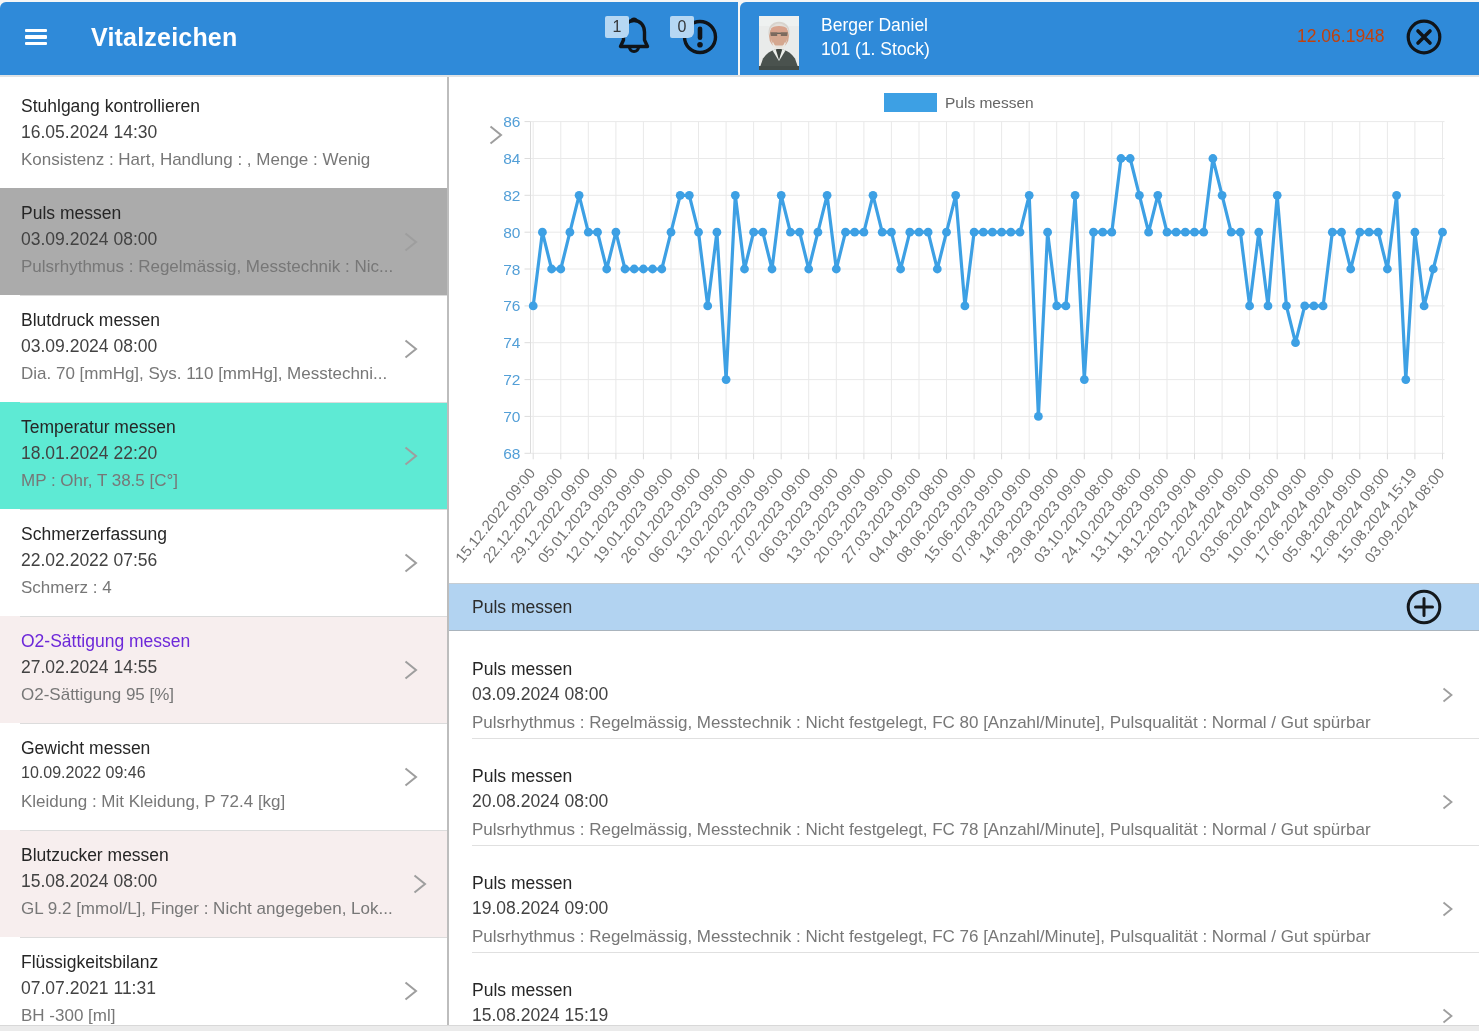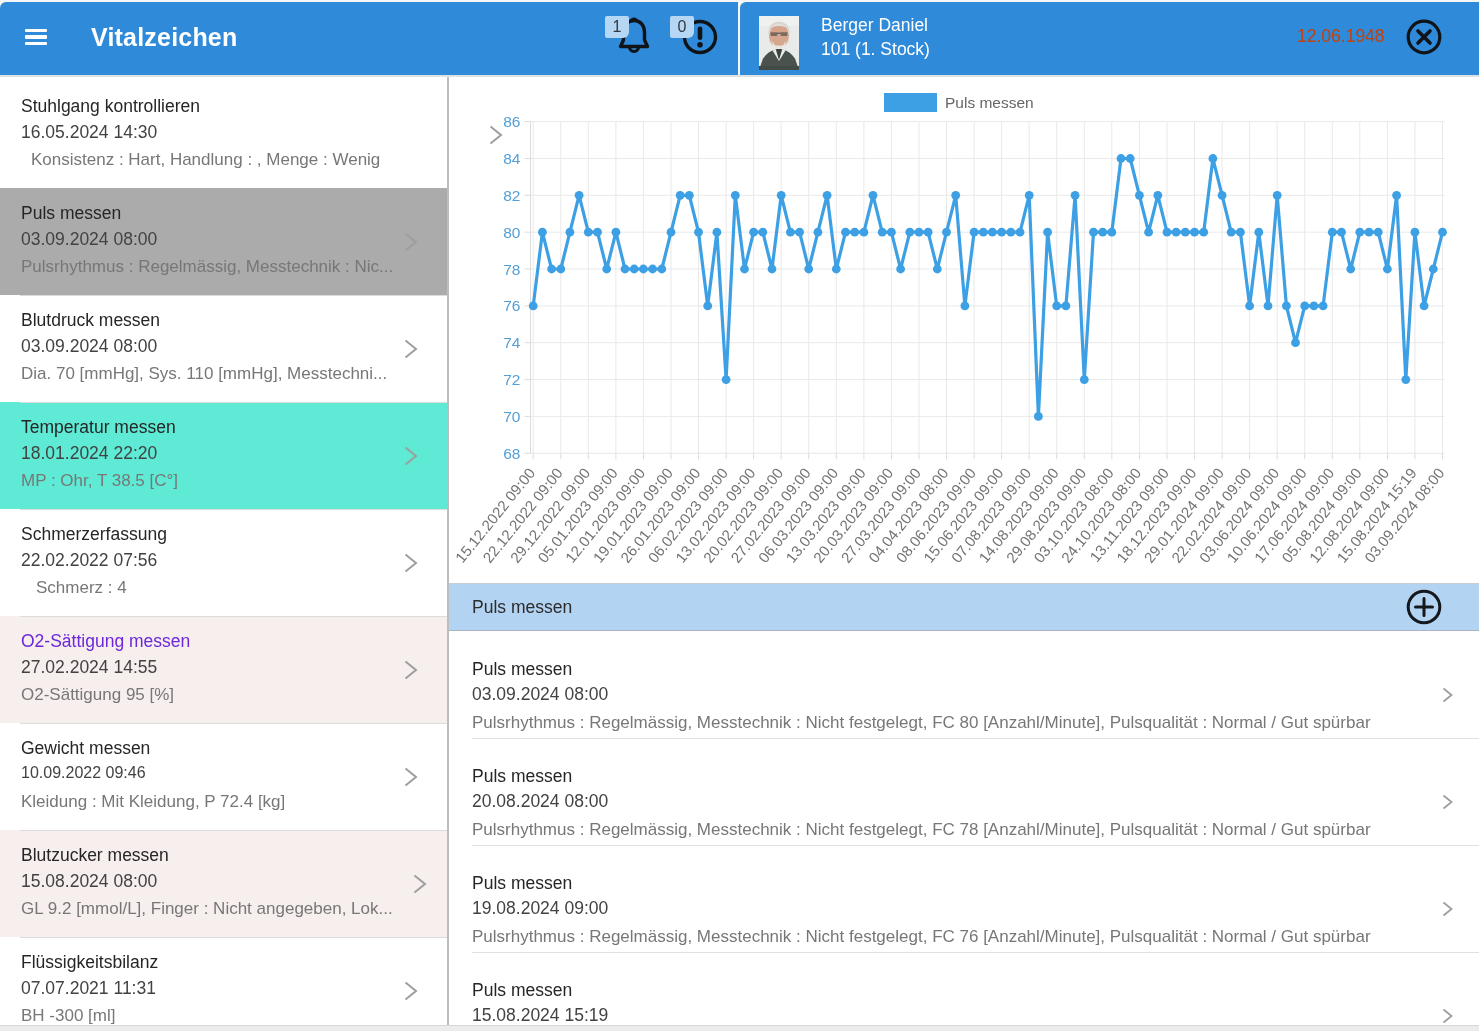--- a/index.html
+++ b/index.html
@@ -52,21 +52,21 @@
 <div class="abs" style="left:821px;top:39px;font-size:17.5px;color:#fff;">101 (1. Stock)</div>
 <div class="abs" style="left:1263px;top:26px;font-size:17.5px;color:#c2410c;margin-left:34px;">12.06.1948</div>
 <svg width="38" height="38" viewBox="0 0 38 38" style="position:absolute;left:1405px;top:18px">
 <circle cx="19" cy="19" r="15.8" fill="none" stroke="#101418" stroke-width="3.2"></circle>
 <path d="M13 13 L25 25 M25 13 L13 25" stroke="#101418" stroke-width="3.6" stroke-linecap="round"></path>
 </svg>
 
 <div style="position:absolute;left:0;top:81px;width:532px;height:107px;background:#ffffff">
     <div style="position:absolute;left:21px;top:15px;font-size:17.5px;color:#262626;">Stuhlgang kontrollieren</div>
     <div style="position:absolute;left:21px;top:41px;font-size:17.5px;color:#424242;">16.05.2024 14:30</div>
-    <div style="position:absolute;left:21px;top:69px;font-size:17px;color:#777;margin-left:10px;">Konsistenz : Hart, Handlung : , Menge : Wenig</div>
+    <div style="position:absolute;left:21px;top:69px;font-size:17px;color:#777;">Konsistenz : Hart, Handlung : , Menge : Wenig</div>
     <svg width="14" height="20" viewBox="0 0 14 20" style="position:absolute;right:29px;top:44px">
       <polyline points="1.5,1.5 12,10 1.5,18.5" fill="none" stroke="#9e9e9e" stroke-width="2"></polyline>
     </svg>
   </div>
 <div style="position:absolute;left:0;top:188px;width:447px;height:107px;background:#ababab">
     <div style="position:absolute;left:21px;top:15px;font-size:17.5px;color:#262626;">Puls messen</div>
     <div style="position:absolute;left:21px;top:41px;font-size:17.5px;color:#424242;">03.09.2024 08:00</div>
     <div style="position:absolute;left:21px;top:69px;font-size:17px;color:#777;">Pulsrhythmus : Regelmässig, Messtechnik : Nic...</div>
     <svg width="14" height="20" viewBox="0 0 14 20" style="position:absolute;right:29px;top:44px">
       <polyline points="1.5,1.5 12,10 1.5,18.5" fill="none" stroke="#9e9e9e" stroke-width="2"></polyline>
@@ -87,21 +87,21 @@
     <div style="position:absolute;left:21px;top:41px;font-size:17.5px;color:#424242;">18.01.2024 22:20</div>
     <div style="position:absolute;left:21px;top:69px;font-size:17px;color:#777;">MP : Ohr, T 38.5 [C°]</div>
     <svg width="14" height="20" viewBox="0 0 14 20" style="position:absolute;right:29px;top:44px">
       <polyline points="1.5,1.5 12,10 1.5,18.5" fill="none" stroke="#9e9e9e" stroke-width="2"></polyline>
     </svg>
   </div>
 <div style="position:absolute;left:0;top:509px;width:447px;height:107px;background:#ffffff">
     <div style="position:absolute;left:20px;right:0;top:0;height:1px;background:#dcdcdc"></div>
     <div style="position:absolute;left:21px;top:15px;font-size:17.5px;color:#262626;">Schmerzerfassung</div>
     <div style="position:absolute;left:21px;top:41px;font-size:17.5px;color:#424242;">22.02.2022 07:56</div>
-    <div style="position:absolute;left:36px;top:69px;font-size:17px;color:#777;">Schmerz : 4</div>
+    <div style="position:absolute;left:21px;top:69px;font-size:17px;color:#777;">Schmerz : 4</div>
     <svg width="14" height="20" viewBox="0 0 14 20" style="position:absolute;right:29px;top:44px">
       <polyline points="1.5,1.5 12,10 1.5,18.5" fill="none" stroke="#9e9e9e" stroke-width="2"></polyline>
     </svg>
   </div>
 <div style="position:absolute;left:0;top:616px;width:447px;height:107px;background:#f7eeee">
     <div style="position:absolute;left:20px;right:0;top:0;height:1px;background:#dcdcdc"></div>
     <div style="position:absolute;left:21px;top:15px;font-size:17.5px;color:#6d28d9;">O2-Sättigung messen</div>
     <div style="position:absolute;left:21px;top:41px;font-size:17.5px;color:#424242;">27.02.2024 14:55</div>
     <div style="position:absolute;left:21px;top:69px;font-size:17px;color:#777;">O2-Sättigung 95 [%]</div>
     <svg width="14" height="20" viewBox="0 0 14 20" style="position:absolute;right:29px;top:44px">

